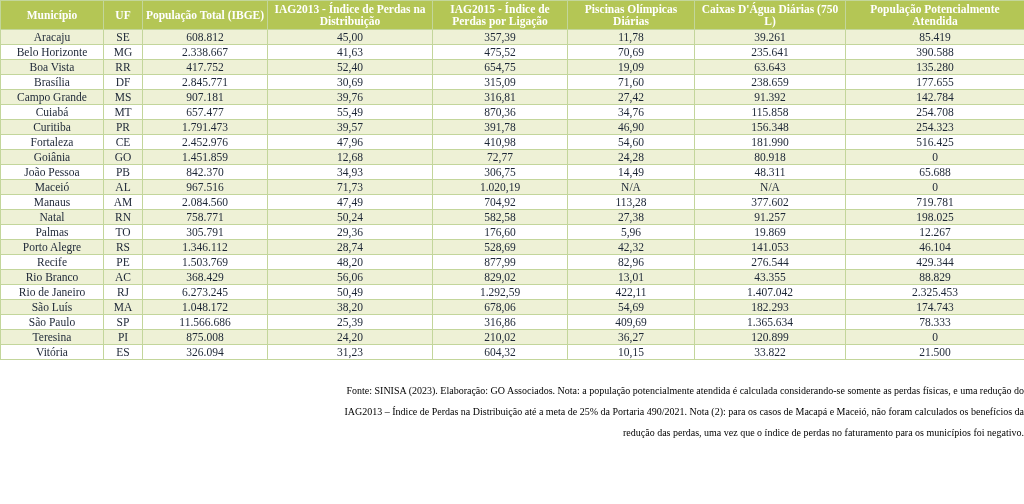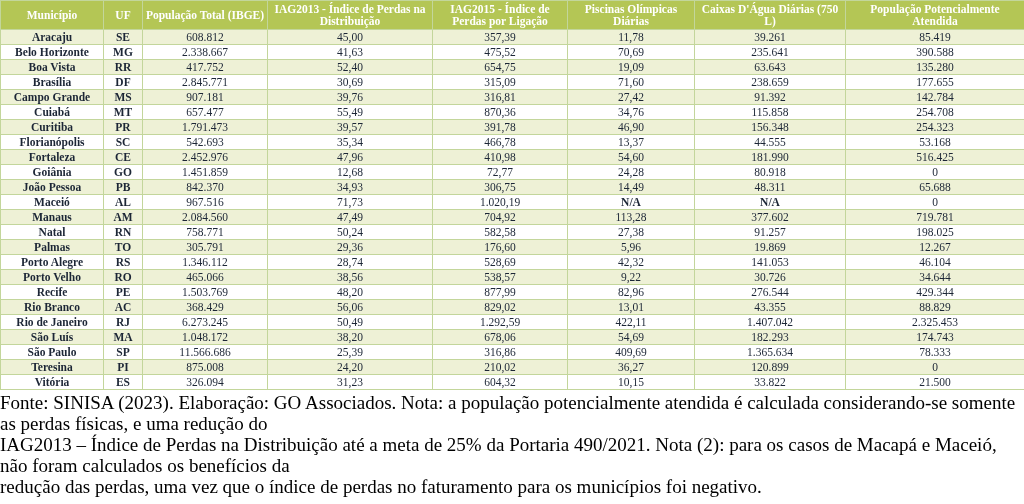--- a/index.html
+++ b/index.html
@@ -40,27 +40,27 @@
     line-height:12px;
     padding:1px 2px;
     border:1px solid var(--border);
     text-align:center;
     vertical-align:middle;
     white-space:nowrap;
     overflow:hidden;
   }
   tbody tr:nth-child(odd) td{background:var(--stripe);}
   tbody tr:nth-child(even) td{background:#ffffff;}
-  td.b{font-weight:bold;}
+  td.b{font-weight:normal;}
   .footnote{
-    margin-top:2px;
+    margin-top:20px;
     color:#000000;
-    font-size:19px;
+    font-size:10px;
     line-height:21px;
-    text-align:left;
+    text-align:right;
   }
 </style>
 </head>
 <body>
 
 <div>
   <table>
     <colgroup>
       <col style="width:103px">
       <col style="width:39px">
@@ -148,30 +148,20 @@
           <td class="b">Curitiba</td>
           <td class="b">PR</td>
           <td>1.791.473</td>
           <td>39,57</td>
           <td>391,78</td>
           <td>46,90</td>
           <td>156.348</td>
           <td>254.323</td>
         </tr>
         <tr>
-          <td class="b">Florianópolis</td>
-          <td class="b">SC</td>
-          <td>542.693</td>
-          <td>35,34</td>
-          <td>466,78</td>
-          <td>13,37</td>
-          <td>44.555</td>
-          <td>53.168</td>
-        </tr>
-        <tr>
           <td class="b">Fortaleza</td>
           <td class="b">CE</td>
           <td>2.452.976</td>
           <td>47,96</td>
           <td>410,98</td>
           <td>54,60</td>
           <td>181.990</td>
           <td>516.425</td>
         </tr>
         <tr>
@@ -236,30 +226,20 @@
         </tr>
         <tr>
           <td class="b">Porto Alegre</td>
           <td class="b">RS</td>
           <td>1.346.112</td>
           <td>28,74</td>
           <td>528,69</td>
           <td>42,32</td>
           <td>141.053</td>
           <td>46.104</td>
-        </tr>
-        <tr>
-          <td class="b">Porto Velho</td>
-          <td class="b">RO</td>
-          <td>465.066</td>
-          <td>38,56</td>
-          <td>538,57</td>
-          <td>9,22</td>
-          <td>30.726</td>
-          <td>34.644</td>
         </tr>
         <tr>
           <td class="b">Recife</td>
           <td class="b">PE</td>
           <td>1.503.769</td>
           <td>48,20</td>
           <td>877,99</td>
           <td>82,96</td>
           <td>276.544</td>
           <td>429.344</td>

